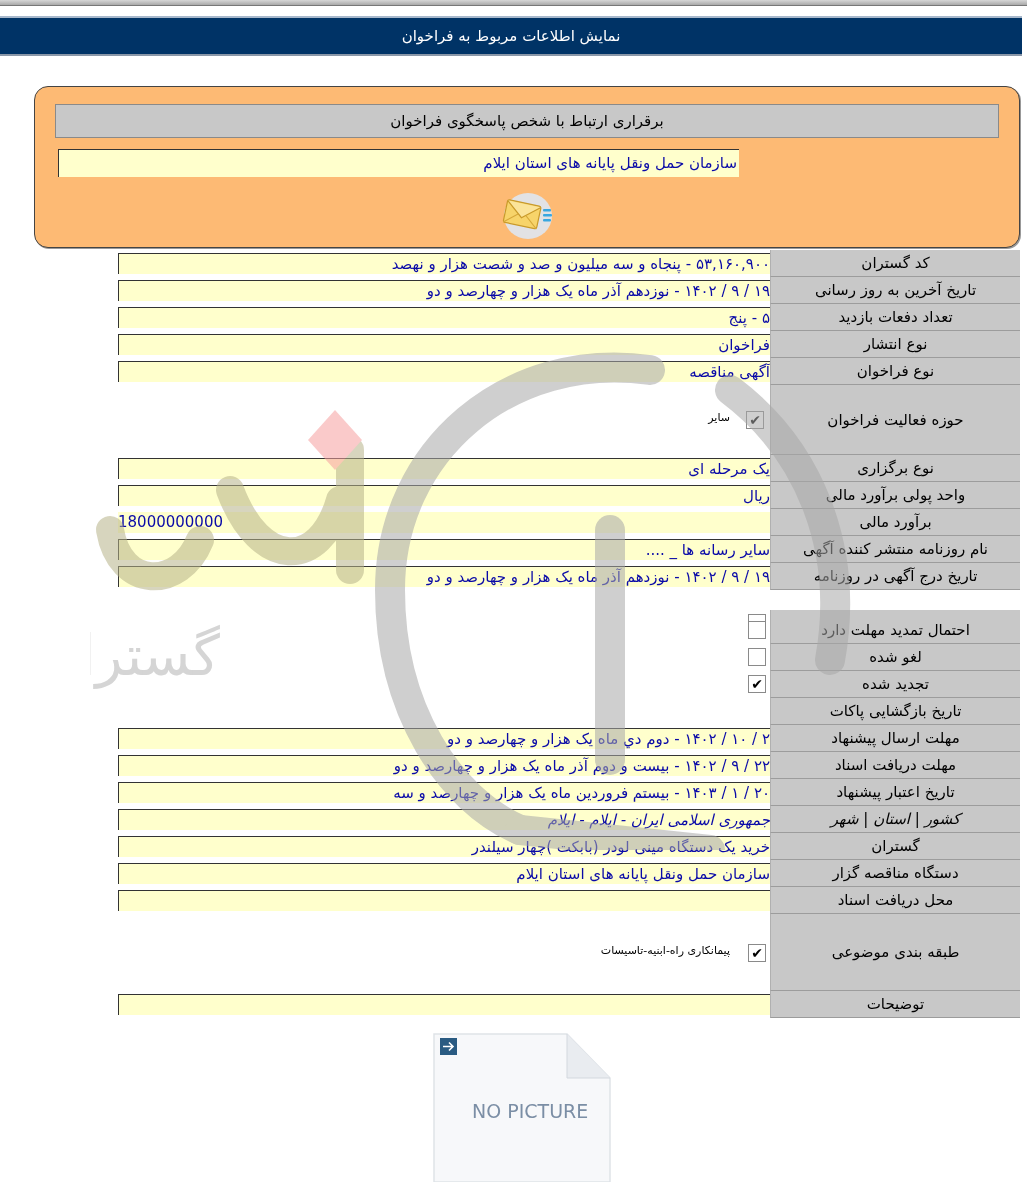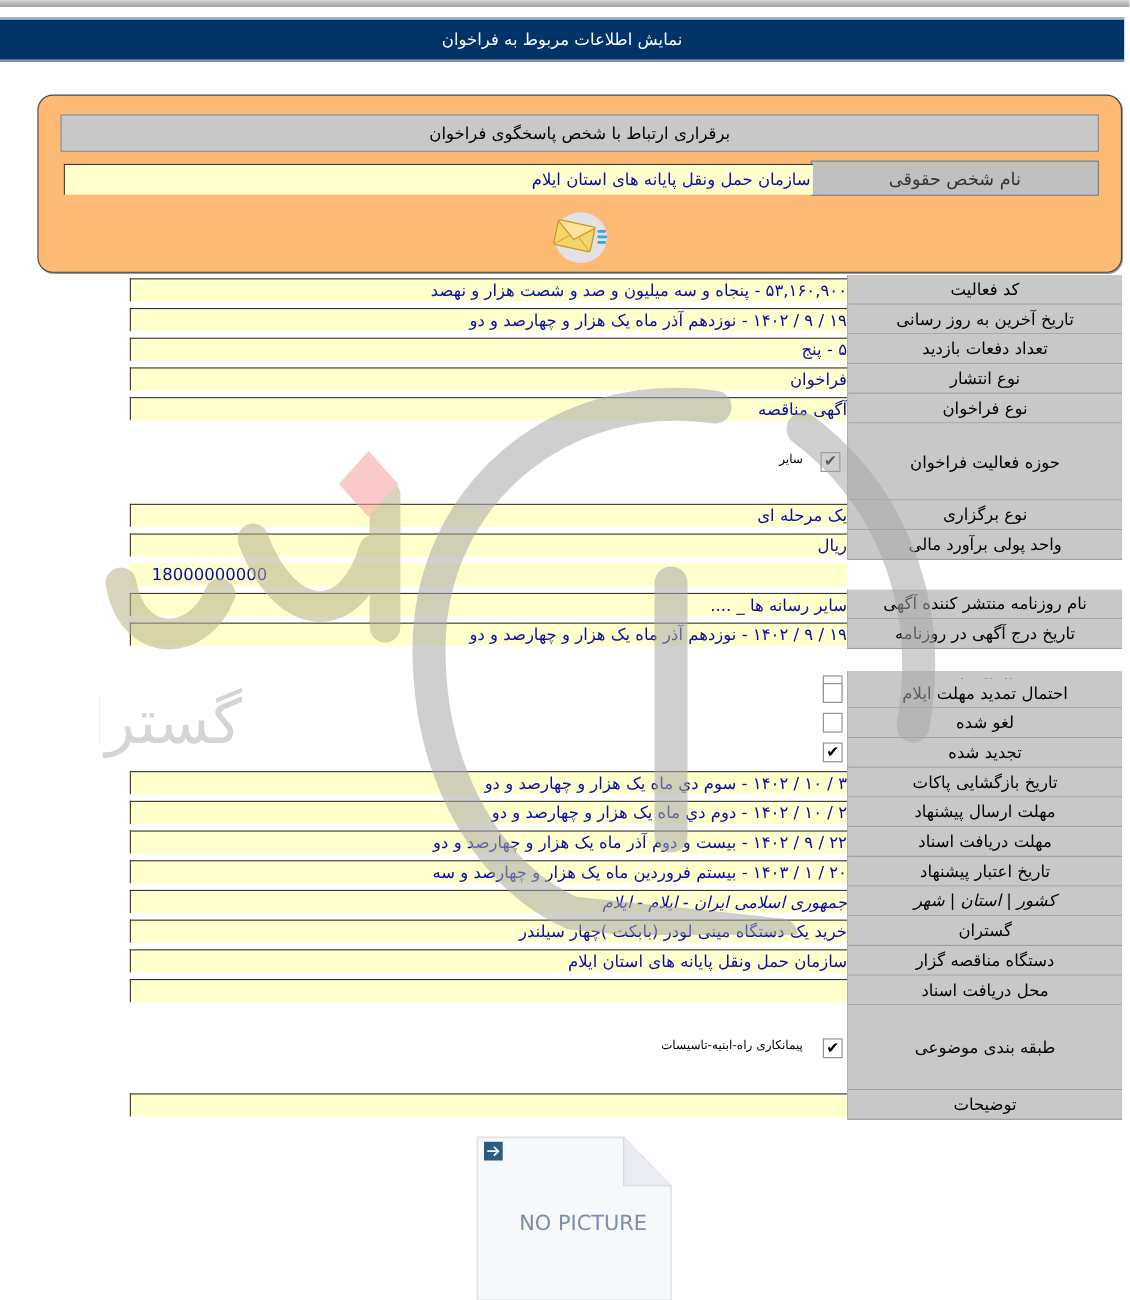--- a/index.html
+++ b/index.html
@@ -34,43 +34,40 @@
 
   .form { position: absolute; left: 0; top: 250px; width: 1027px; }
   .row { position: absolute; left: 118px; width: 902px; }
   .row .lbl { position: absolute; right: 0; top: 0; width: 250px; height: 100%;
     background: #c8c8c8; border-bottom: 1px solid #9c9c9c; border-left: 1px solid #b0b0b0;
     display: flex; align-items: center; justify-content: center; font-size: 15px; color: #000;
     direction: rtl; white-space: nowrap; }
   .row .val { position: absolute; left: 0; top: 3px; width: 652px; height: 21px;
     background: #ffffcc; border-top: 1px solid #333; border-left: 1px solid #333;
     color: #0a0aa8; font-size: 15px; direction: rtl; text-align: right; line-height: 20px;
-    white-space: nowrap; overflow: hidden; padding-left: 20px; }
+    white-space: nowrap; overflow: hidden; }
   .row .val.ltr { direction: ltr; text-align: left; }
   .chk { position: absolute; width: 18px; height: 18px; border: 1px solid #8a8a8a;
     background: #fff; display: flex; align-items: center; justify-content: center;
     font-size: 14px; font-weight: bold; color: #000; cursor: pointer; line-height: 1; }
   .chk-label { position: absolute; font-size: 11px; color: #000; direction: rtl; white-space: nowrap; }
 
   .no-pic { position: absolute; left: 432px; top: 1030px; width: 190px; height: 152px; }
 </style>
 </head>
 <body>
 
 <div class="top-strip"></div>
 <div class="title-bar">
   <span>نمایش اطلاعات مربوط به فراخوان</span>
 </div>
 
 <div class="contact-box">
   <div class="contact-header">
     <span>برقراری ارتباط با شخص پاسخگوی فراخوان</span>
-  </div>
-  <div class="contact-label">
-    <span>نام شخص حقوقی</span>
   </div>
   <div class="contact-value">سازمان حمل ونقل پایانه های استان ایلام</div>
   <div class="mail-btn">
     <svg width="60" height="52" viewBox="0 0 60 52">
       <ellipse cx="31" cy="27" rx="24" ry="23" fill="#e2e2e4"></ellipse>
       <g transform="rotate(12 26 26)">
         <rect x="8" y="14" width="34" height="23" rx="2" fill="#f7d46a" stroke="#c99a2a" stroke-width="1.2"></rect>
         <path d="M8 15 L25 29 L42 15" fill="#fbe49a" stroke="#c99a2a" stroke-width="1.2"></path>
         <path d="M8 37 L21 26 M42 37 L29 26" stroke="#d6a83a" stroke-width="1"></path>
       </g>
@@ -78,21 +75,21 @@
       <rect x="46" y="25" width="9" height="2.5" rx="1" fill="#39a7e0"></rect>
       <rect x="46" y="30" width="8" height="2.5" rx="1" fill="#39a7e0"></rect>
     </svg>
   </div>
 </div>
 
 <div class="form">
 
   <div class="row" style="top:0px;height:27px;">
     <div class="val">۵۳,۱۶۰,۹۰۰ - پنجاه و سه میلیون و صد و شصت هزار و نهصد</div>
-    <div class="lbl">کد فعالیت</div>
+    <div class="lbl">کد گستران</div>
   </div>
 
   <div class="row" style="top:27px;height:27px;">
     <div class="val">۱۹ / ۹ / ۱۴۰۲ - نوزدهم آذر ماه یک هزار و چهارصد و دو</div>
     <div class="lbl">تاریخ آخرین به روز رسانی</div>
   </div>
 
   <div class="row" style="top:54px;height:27px;">
     <div class="val">۵ - پنج</div>
     <div class="lbl">تعداد دفعات بازدید</div>
@@ -119,54 +116,54 @@
     <div class="lbl">نوع برگزاری</div>
   </div>
 
   <div class="row" style="top:232px;height:27px;">
     <div class="val">ریال</div>
     <div class="lbl">واحد پولی برآورد مالی</div>
   </div>
 
   <div class="row" style="top:259px;height:27px;">
     <div class="val ltr" style="border-top:none;border-left:none;">18000000000</div>
+    <div class="lbl">برآورد مالی</div>
   </div>
 
   <div class="row" style="top:286px;height:27px;">
     <div class="val">سایر رسانه ها _ ....</div>
     <div class="lbl">نام روزنامه منتشر کننده آگهی</div>
   </div>
 
   <div class="row" style="top:313px;height:27px;">
     <div class="val">۱۹ / ۹ / ۱۴۰۲ - نوزدهم آذر ماه یک هزار و چهارصد و دو</div>
     <div class="lbl">تاریخ درج آگهی در روزنامه</div>
   </div>
 
   <div class="row" style="top:328px;height:27px;margin-top:32px;">
     <div class="chk" style="left:630px;top:4px;"></div>
     <div class="lbl">بین المللی است</div>
   </div>
 
   <div class="row" style="top:367px;height:27px;">
     <div class="chk" style="left:630px;top:4px;"></div>
-    <div class="lbl">احتمال تمدید مهلت ایلام</div>
+    <div class="lbl">احتمال تمدید مهلت دارد</div>
   </div>
 
   <div class="row" style="top:394px;height:27px;">
     <div class="chk" style="left:630px;top:4px;"></div>
     <div class="lbl">لغو شده</div>
   </div>
 
   <div class="row" style="top:421px;height:27px;">
     <div class="chk" style="left:630px;top:4px;">✔</div>
     <div class="lbl">تجدید شده</div>
   </div>
 
   <div class="row" style="top:448px;height:27px;">
-    <div class="val">۳ / ۱۰ / ۱۴۰۲ - سوم دي ماه یک هزار و چهارصد و دو</div>
     <div class="lbl">تاریخ بازگشایی پاکات</div>
   </div>
 
   <div class="row" style="top:475px;height:27px;">
     <div class="val">۲ / ۱۰ / ۱۴۰۲ - دوم دي ماه یک هزار و چهارصد و دو</div>
     <div class="lbl">مهلت ارسال پیشنهاد</div>
   </div>
 
   <div class="row" style="top:502px;height:27px;">
     <div class="val">۲۲ / ۹ / ۱۴۰۲ - بیست و دوم آذر ماه یک هزار و چهارصد و دو</div>

